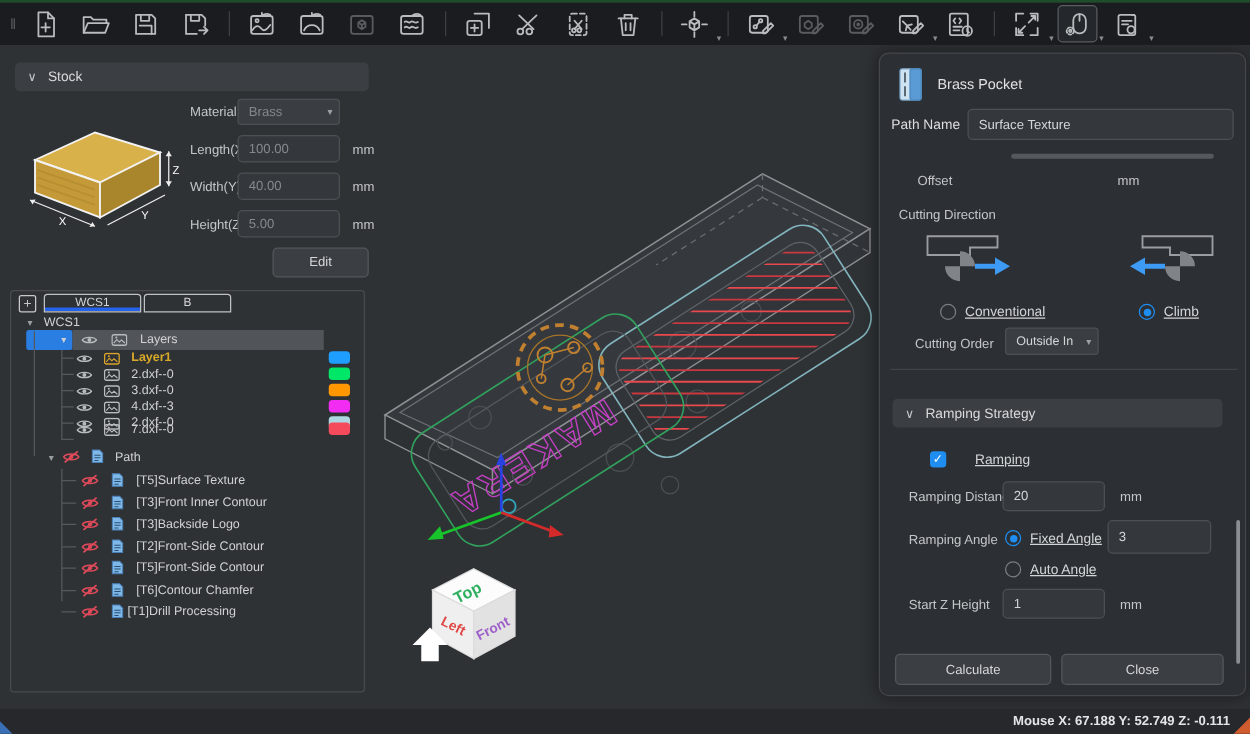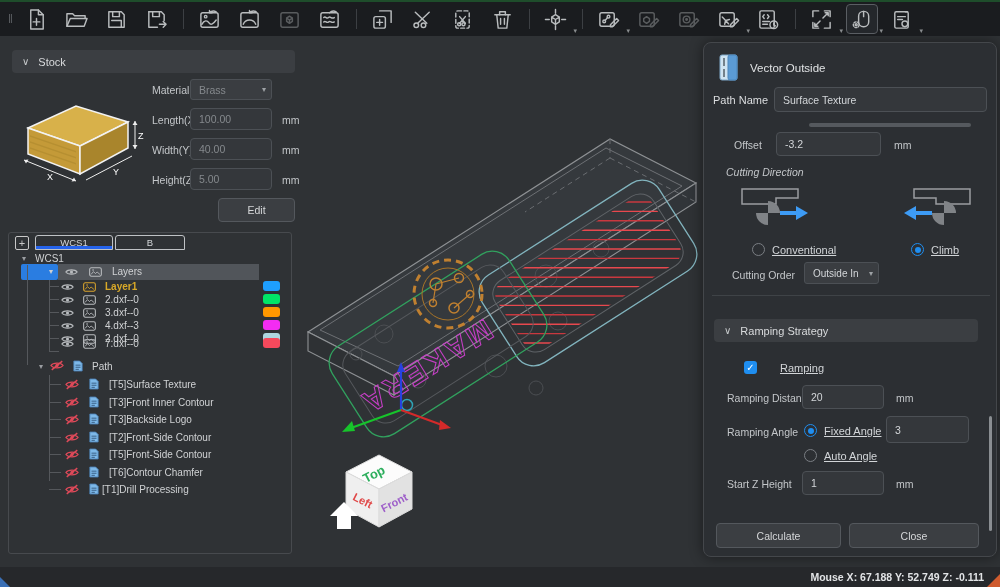--- a/index.html
+++ b/index.html
@@ -599,31 +599,30 @@
   </g>
   <polygon points="34,480 48,466 62,480 55,480 55,493 41,493 41,480" fill="#ffffff"></polygon>
 </svg>
 
 <div id="vp">
   <svg class="abs" style="left:12px;top:10px;" width="26" height="30" viewBox="0 0 26 30">
     <rect x="4" y="2" width="17" height="25" rx="2" fill="#cfe4f2" stroke="#7fa8c9"></rect>
     <rect x="12" y="2" width="9" height="25" rx="2" fill="#5b9bd5" stroke="#4a85ba"></rect>
     <path d="M8 5v8M8 16v8" stroke="#55606a" stroke-width="1.5"></path>
   </svg>
-  <span class="abs" style="left:46px;top:19px;color:#e0e2e4;font-size:11.5px;">Vector Outside</span>
+  <span class="abs" style="left:46px;top:19px;color:#e0e2e4;font-size:11.5px;">Brass Pocket</span>
 
   <span class="lbl" style="left:9px;top:51px;color:#dcdee0;font-size:11px;">Path Name</span>
   <div class="field" style="left:70px;top:44px;width:213px;height:25px;display:flex;align-items:center;">Surface Texture</div>
   <div id="vp-hscroll"></div>
 
   <span class="lbl" style="left:30px;top:96px;">Offset</span>
-  <div class="field" style="left:72px;top:89px;width:105px;height:24px;display:flex;align-items:center;">-3.2</div>
   <span class="unit" style="left:190px;top:96px;">mm</span>
 
-  <span class="lbl" style="left:22px;top:123px;font-style:italic;">Cutting Direction</span>
+  <span class="lbl" style="left:15px;top:123px;">Cutting Direction</span>
 
   <svg class="abs" style="left:34px;top:140px;" width="80" height="50" viewBox="0 0 80 50">
     <path d="M4 6h56v9H38v6H4z" fill="none" stroke="#9a9da1" stroke-width="1.5"></path>
     <path d="M30 18a12 12 0 0 1 12 12h-12z M30 42a12 12 0 0 1-12-12h12z" fill="#808387"></path>
     <line x1="42" y1="30" x2="58" y2="30" stroke="#3d9bf5" stroke-width="4"></line>
     <polygon points="58,23 70,30 58,37" fill="#3d9bf5"></polygon>
   </svg>
   <svg class="abs" style="left:190px;top:140px;" width="80" height="50" viewBox="0 0 80 50">
     <path d="M76 6H20v9h22v6h34z" fill="none" stroke="#9a9da1" stroke-width="1.5"></path>
     <path d="M50 18a12 12 0 0 1 12 12H50z M50 42a12 12 0 0 1-12-12h12z" fill="#808387"></path>

